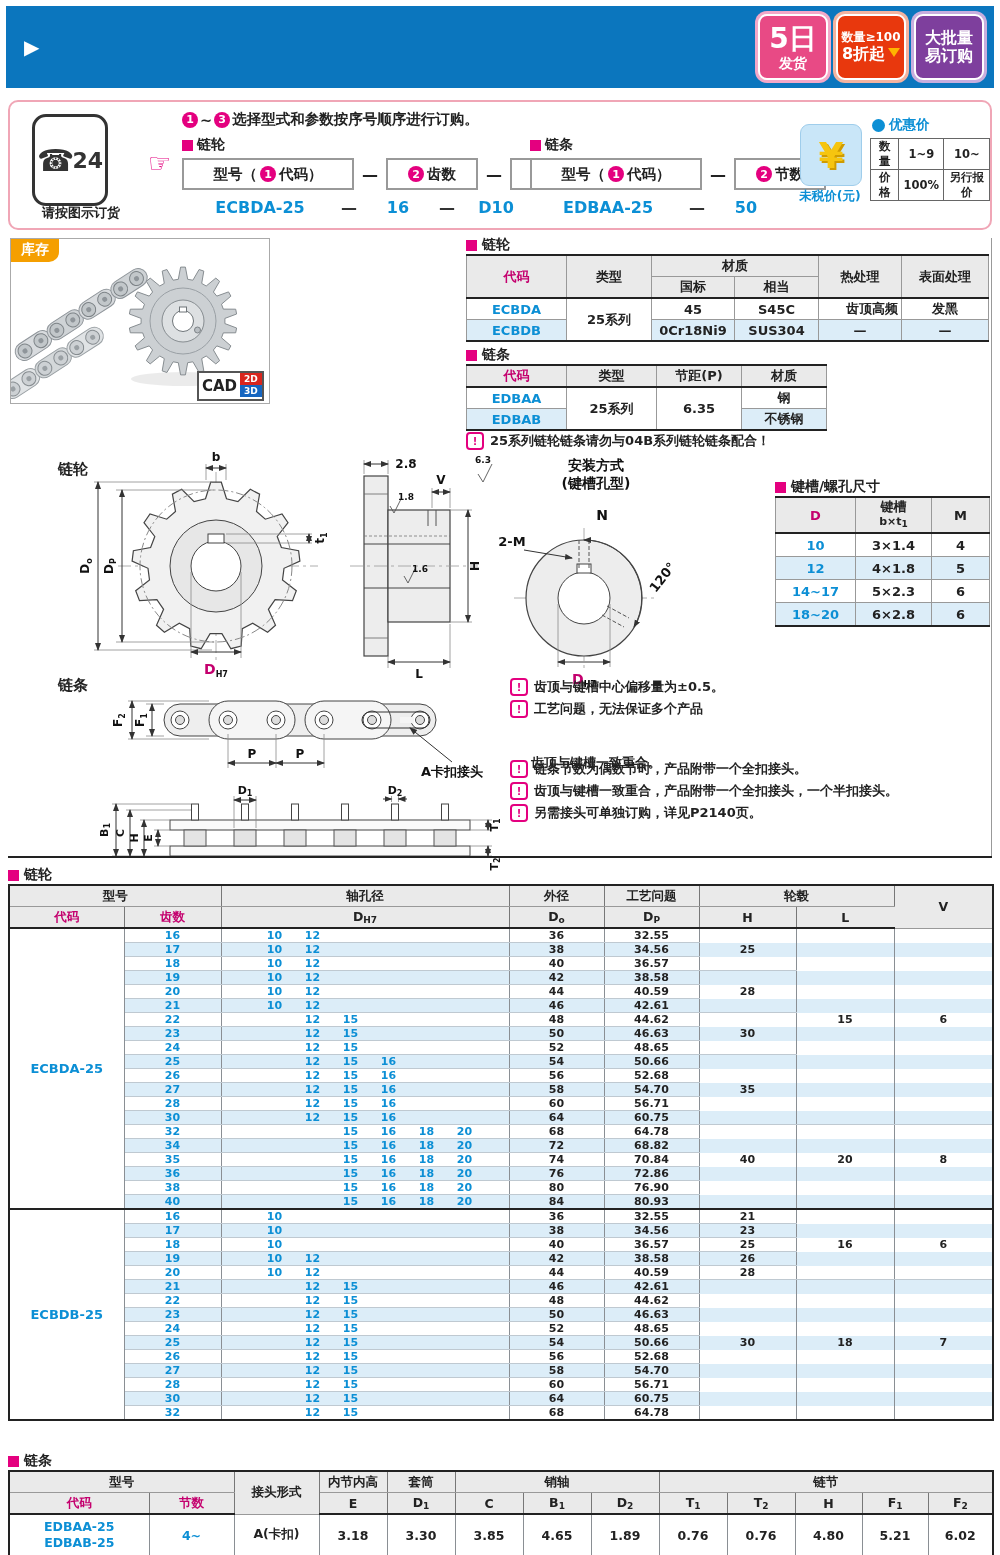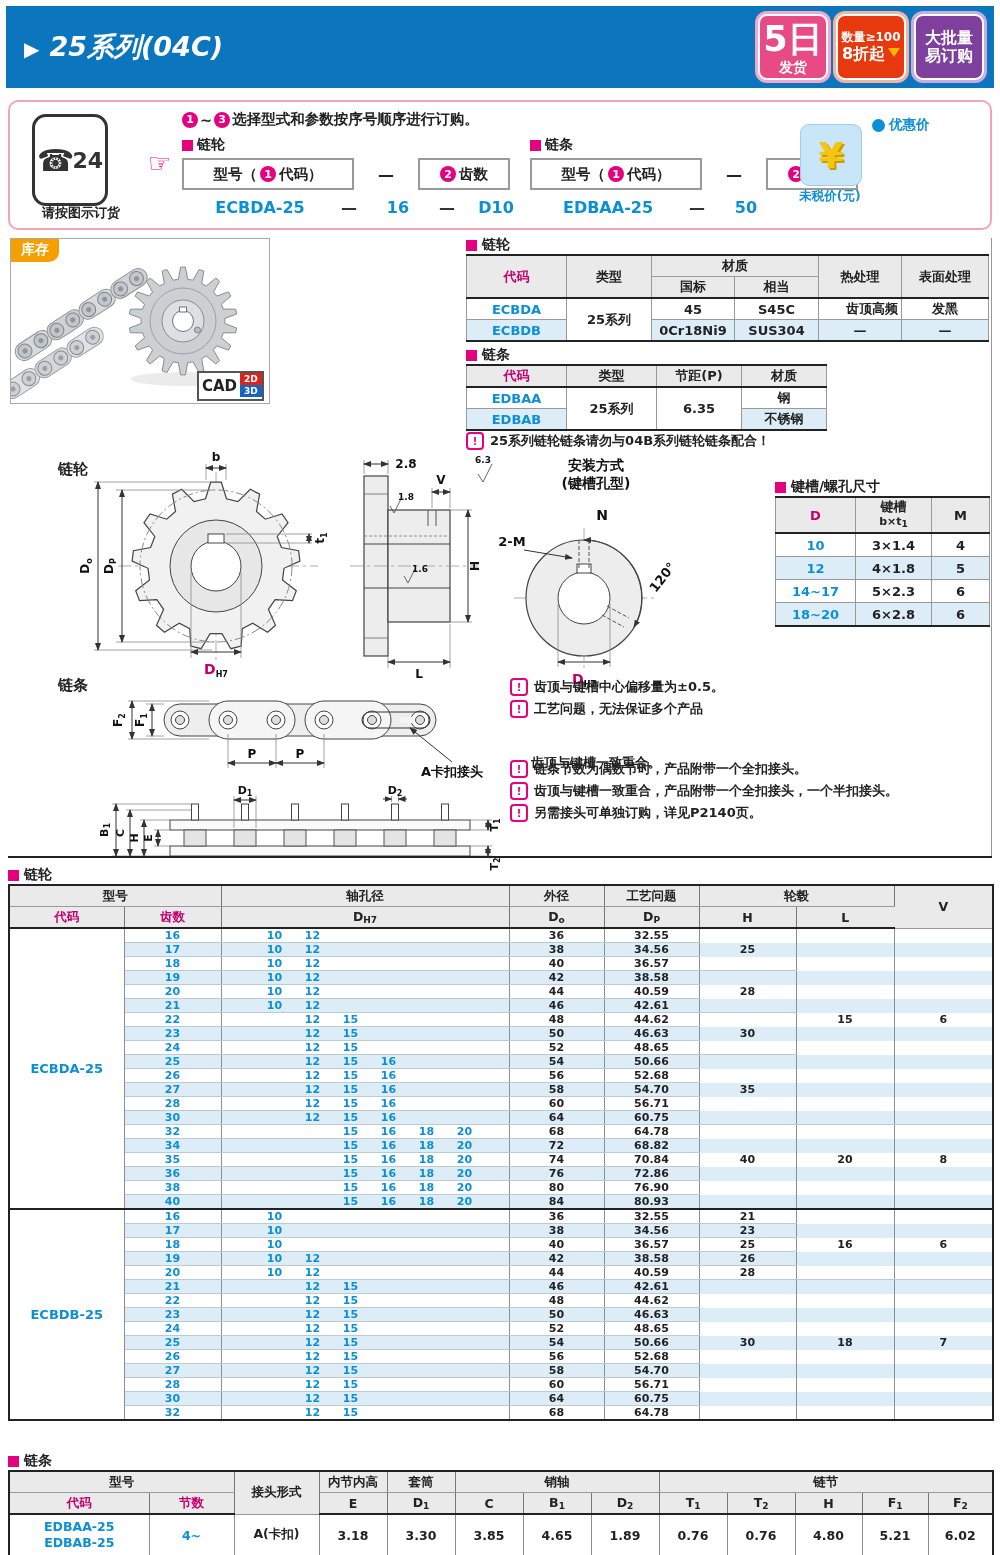--- a/index.html
+++ b/index.html
@@ -13,38 +13,38 @@
   .hdr-title{display:flex;align-items:baseline;gap:10px;padding-left:18px;color:#fff;font-weight:bold;font-style:italic;}
   .hdr-main{font-size:36px;letter-spacing:1px;}
   .hdr-arrow{font-size:20px;font-style:normal;}
   .hdr-sub{font-size:27px;}
   .badges{margin-left:auto;display:flex;gap:8px;padding-right:10px;}
   .badge{width:66px;height:62px;border-radius:9px;border:2px solid #fff;display:flex;flex-direction:column;
          align-items:center;justify-content:center;color:#fff;font-weight:bold;line-height:1.15;}
   .b1{background:#e84a85;box-shadow:0 0 0 3px #f3a8c8;}
   .b2{background:#e8380d;box-shadow:0 0 0 3px #f3b3a0;}
   .b3{background:#7e3f9d;box-shadow:0 0 0 3px #c8aede;}
-  .b1 .l1{font-size:35px;} .b1 .l2{font-size:14px;}
+  .b1 .l1{font-size:28px;} .b1 .l2{font-size:14px;}
   .b2 .l1{font-size:12px;} .b2 .l2{font-size:16px;display:flex;align-items:center;}
   .b3 .l1,.b3 .l2{font-size:16px;}
   .darr{width:0;height:0;border:6px solid transparent;border-top:9px solid #ffb400;margin-left:3px;margin-top:4px;}
   
   .orderbox{left:8px;top:100px;width:980px;height:126px;border:2px solid #f0a6b6;border-radius:10px;background:#fff;}
   .phonebox{left:22px;top:12px;width:70px;height:86px;border:3px solid #333;border-radius:14px;
             display:flex;align-items:center;justify-content:center;font-weight:900;}
   .phone-glyph{font-size:30px;color:#333;}
   .phone-24{font-size:22px;color:#333;margin-left:-2px;}
   .phone-cap{left:6px;top:102px;width:130px;text-align:center;font-size:13px;font-weight:bold;}
   .hand{left:138px;top:46px;font-size:26px;color:#e4007f;}
   .instr{left:172px;top:8px;font-size:14.5px;font-weight:bold;display:flex;align-items:center;gap:2px;}
   .circ{display:inline-flex;width:16px;height:16px;border-radius:50%;background:#e4007f;color:#fff;
         font-size:11px;font-weight:bold;align-items:center;justify-content:center;flex:0 0 auto;}
   .flabel{font-size:14px;font-weight:bold;display:flex;align-items:center;gap:4px;}
   .sqpink{display:inline-block;width:11px;height:11px;background:#e4007f;}
-  .frow{display:flex;align-items:center;gap:24px;}
+  .frow{display:flex;align-items:center;gap:8px;}
   .fbox{border:2px solid #999;background:#fff;height:28px;display:flex;align-items:center;justify-content:center;
         gap:3px;font-size:14.5px;font-weight:bold;padding:0 8px;}
   .fdash{font-size:16px;font-weight:bold;}
   .exrow{display:flex;align-items:center;color:#0c8fd5;font-weight:bold;font-size:16px;}
   .exrow .c{text-align:center;}
   .subs{font-size:9px;font-weight:bold;vertical-align:-2px;}
   
   .yenbox{left:790px;top:22px;width:60px;height:60px;background:#c9e6f8;border:1px solid #9fcdeb;border-radius:9px;
           display:flex;align-items:center;justify-content:center;}
   .yen{font-size:36px;font-weight:900;color:#f6c50f;text-shadow:2px 2px 0 #cf9b00;}
@@ -109,21 +109,20 @@
   .ctab th:last-child,.ctab td:last-child{border-right:none;}
   .vline{width:1px;background:#999;}
   .hline{background:#222;}
 </style>
 </head>
 <body>
 
 <div class="abs hdr">
   <div class="hdr-title">
     <span class="hdr-arrow">▶</span>
-    <span class="hdr-sub">25系列(04C)</span>
   </div>
   <div class="badges">
     <div class="badge b1">
       <span class="l1">5日</span>
       <span class="l2">发货</span>
     </div>
     <div class="badge b2">
       <span class="l1">数量≥100</span>
       <span class="l2">
           <span>8折起</span>
@@ -205,20 +204,34 @@
   </div>
 
   <div class="abs yenbox">
       <span class="yen">¥</span>
     </div>
   <div class="abs yencap">未税价(元)</div>
   <div class="abs pricetitle">
     <span class="bluedot"></span>
     <span>优惠价</span>
   </div>
+  <table class="abs ptable">
+    <tbody>
+        <tr>
+      <td style="width:36px;">数量</td>
+      <td style="width:42px;">1~9</td>
+      <td style="width:58px;">10~</td>
+    </tr>
+    <tr>
+      <td>价格</td>
+      <td>100%</td>
+      <td>另行报价</td>
+    </tr>
+  </tbody>
+    </table>
 </div>
 
 <div class="abs photobox">
   <svg width="256" height="162" viewBox="0 0 256 162">
     <defs>
       <marker id="as" markerWidth="9" markerHeight="8" refX="1" refY="3" orient="auto">
           <path d="M8,0L0,3L8,6z" fill="#333"></path>
         </marker>
       <marker id="ae" markerWidth="9" markerHeight="8" refX="7" refY="3" orient="auto">
           <path d="M0,0L8,3L0,6z" fill="#333"></path>

